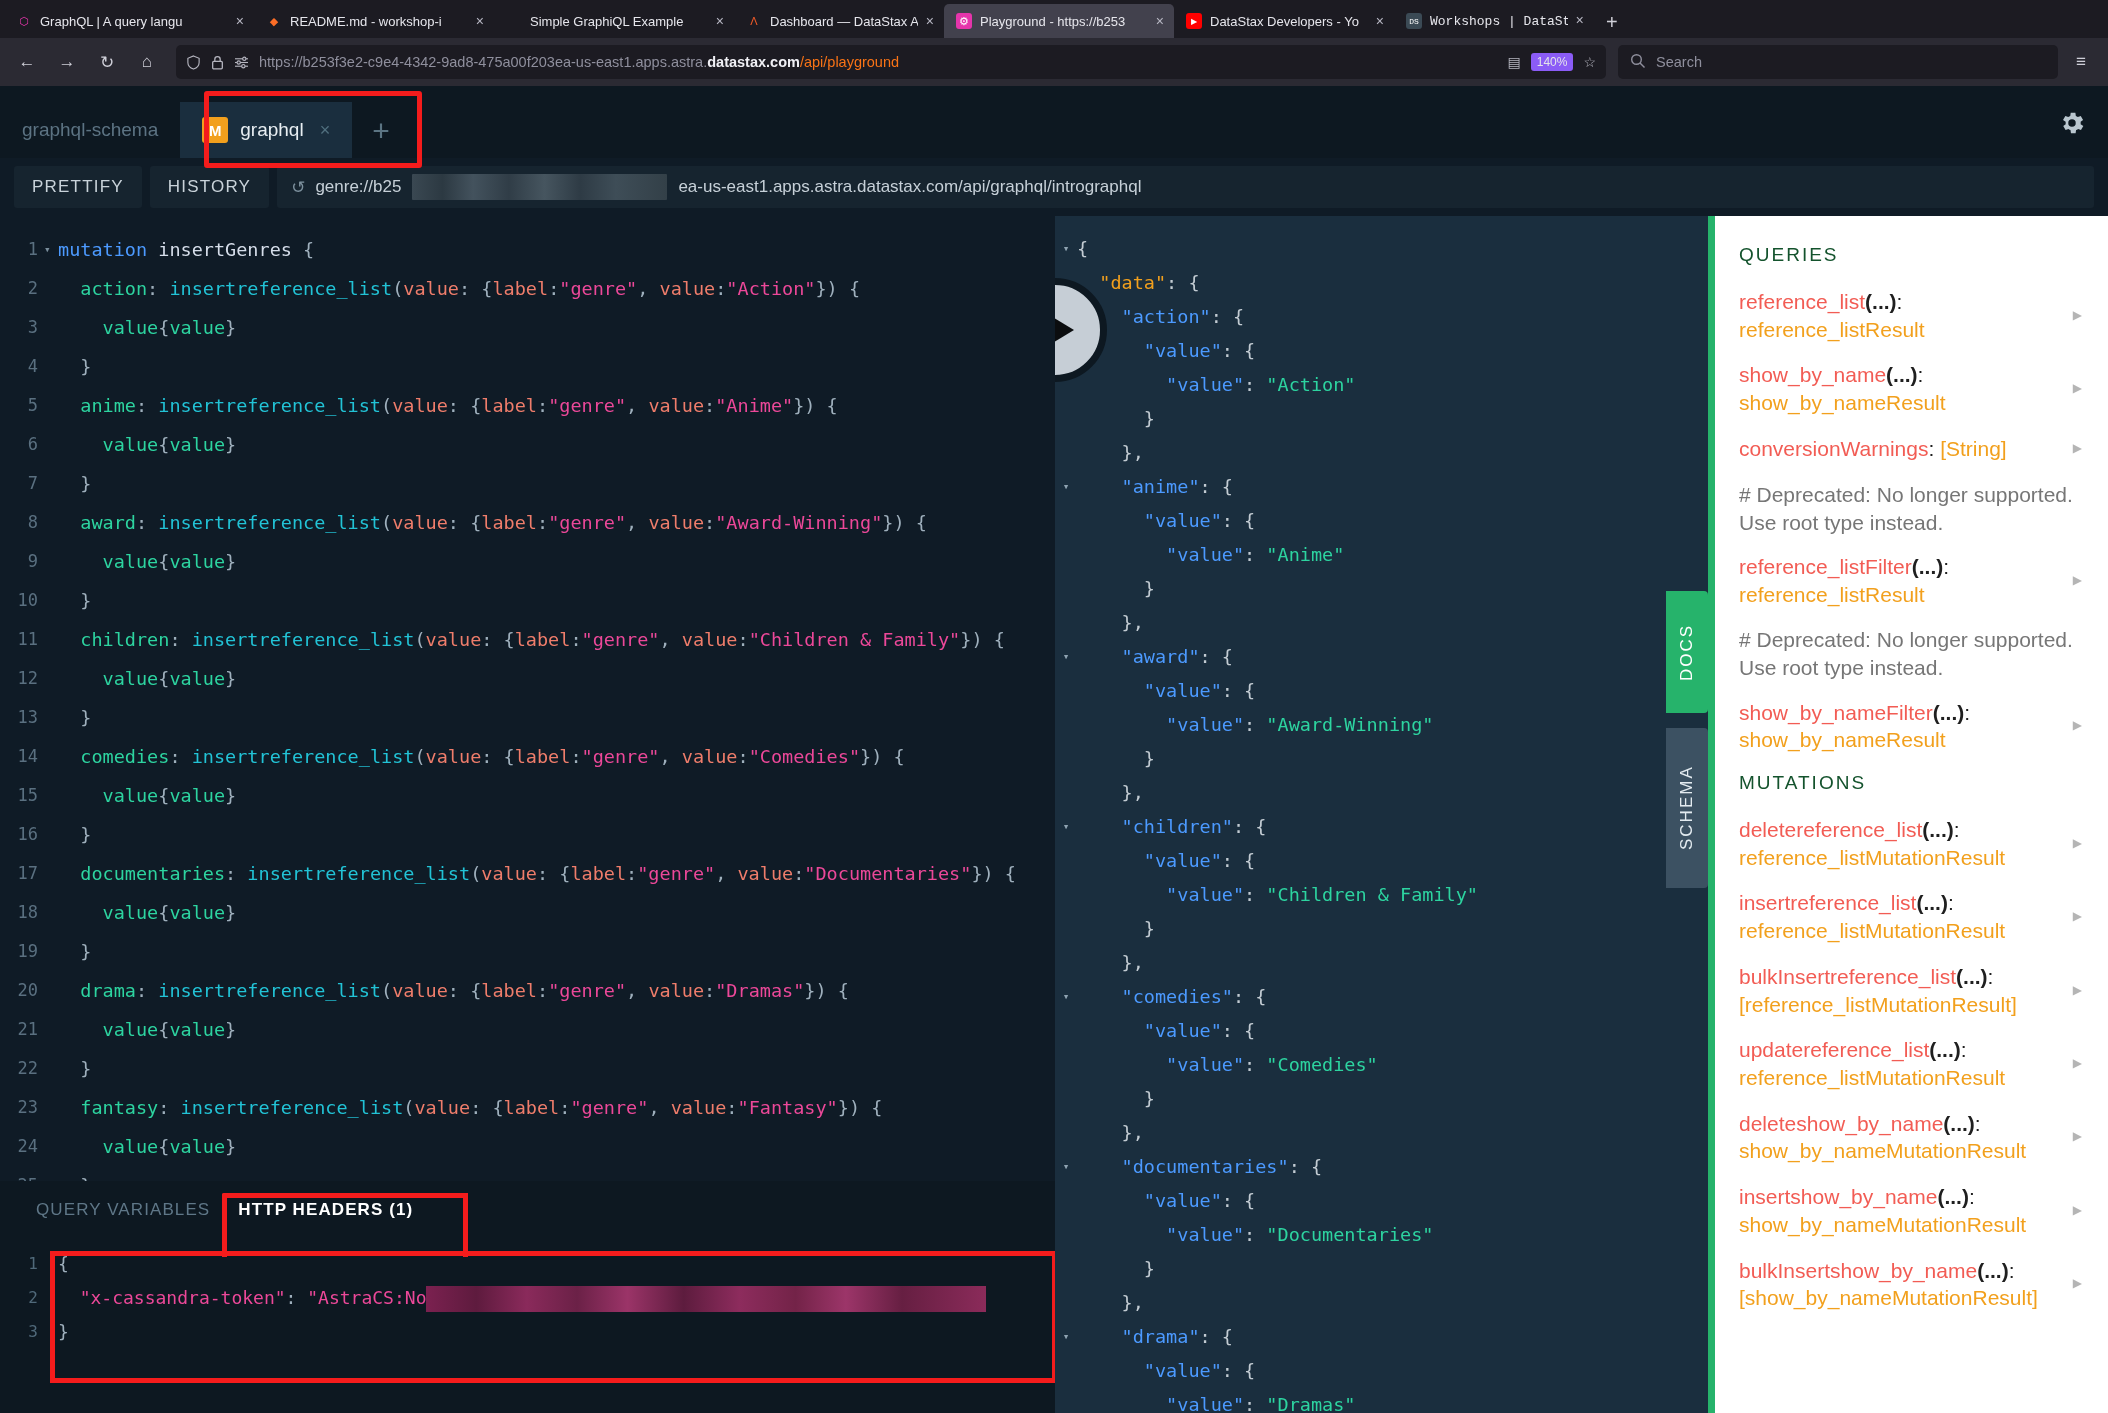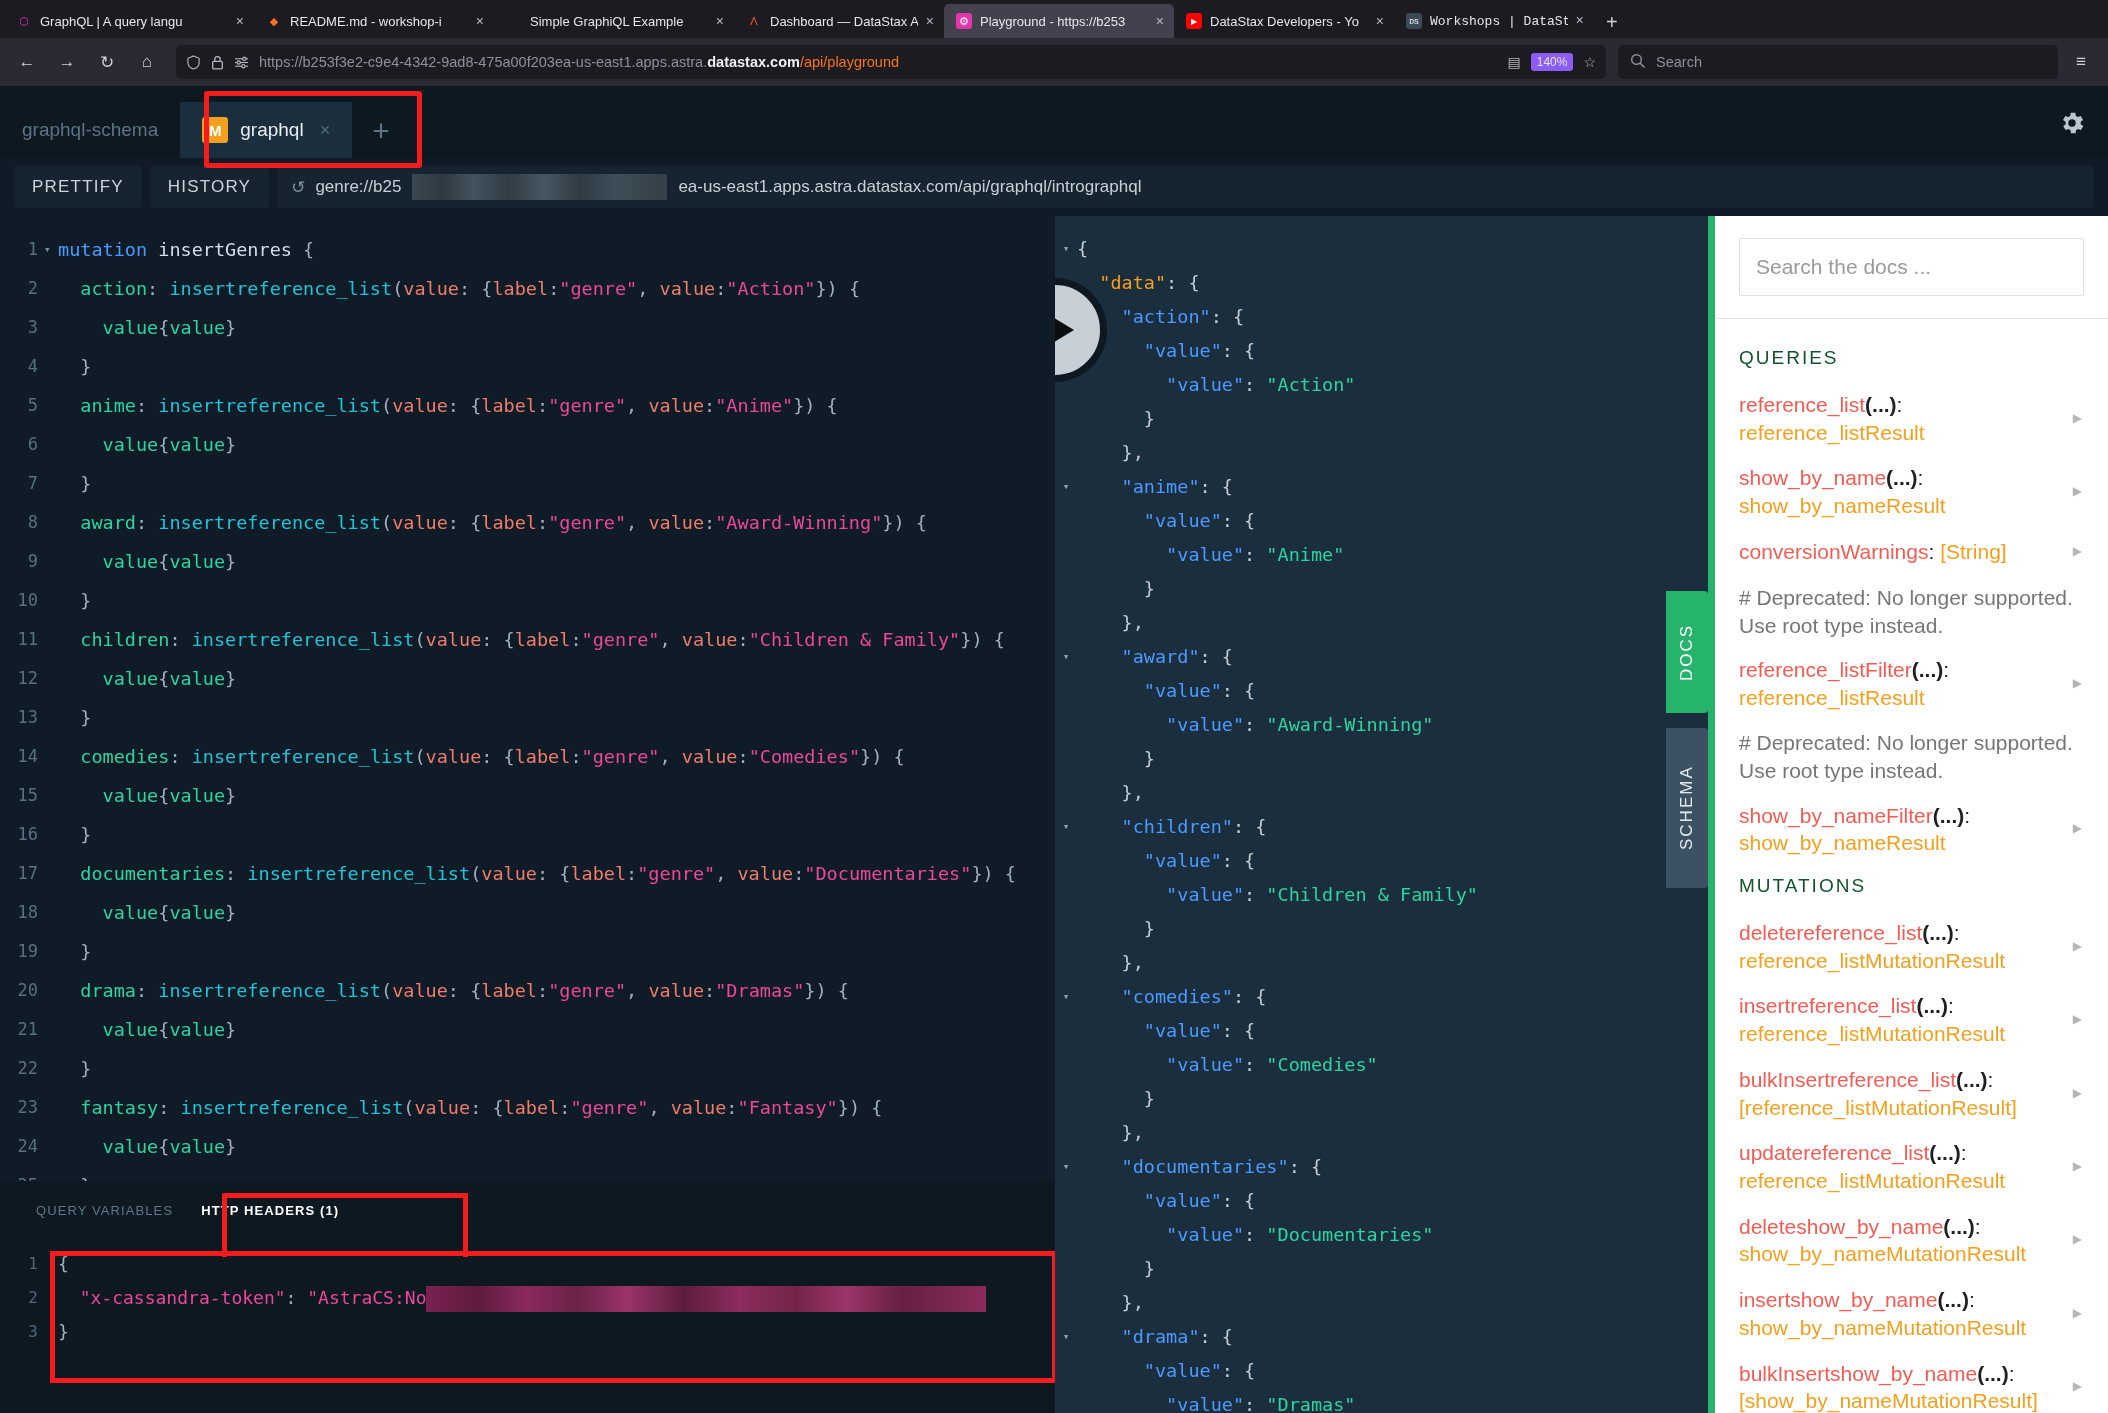--- a/index.html
+++ b/index.html
@@ -137,21 +137,21 @@
   .k-name { color: #d6deea; }
   .k-alias { color: #2dd4a0; }
   .k-field { color: #22c3d6; }
   .k-punct { color: #9fb0bd; }
   .k-arg { color: #ef7d6b; }
   .k-str { color: #ec4899; }
   .k-green { color: #2dd4a0; }
 
   #bottom-pane { height: 232px; flex: 0 0 232px; background: #0d1821; position: relative; }
   #bp-tabs { height: 58px; display: flex; align-items: center; padding-left: 26px; gap: 8px; }
-  .bp-tab { font-size: 13px; letter-spacing: 1.1px; color: #5f7788; padding: 0 10px; }
+  .bp-tab { font-size: 17px; letter-spacing: 1.1px; color: #5f7788; padding: 0 10px; }
   .bp-tab.active { color: #ffffff; font-weight: 700; }
   #bp-editor { padding: 8px 0 0 0; }
   #bp-editor .ln { color: #50697a; line-height: 34px; font-size: 16px;}
   #bp-editor .code { line-height: 34px; font-size: 18px;}
   .h-key { color: #ec4899; }
   .h-punct { color: #9fb0bd; }
   .h-val { color: #ec4899; }
   .redact2 {
     display: inline-block; height: 26px; width: 560px; vertical-align: middle;
     background: linear-gradient(90deg,#7b2150 0%,#5e1b3e 9%,#8a2a5b 18%,#6b2147 27%,
@@ -373,23 +373,20 @@
       <div id="result-code">
         <div id="response-lines" class="code"><div class="cl"><span class="arr">▾</span><span class="ctext"><span class="j-punct">{</span></span></div><div class="cl"><span class="arr">▾</span><span class="ctext"><span class="j-punct">  </span><span class="j-data">"data"</span><span class="j-punct">: {</span></span></div><div class="cl"><span class="arr">▾</span><span class="ctext"><span class="j-punct">    </span><span class="j-key">"action"</span><span class="j-punct">: {</span></span></div><div class="cl"><span class="arr"></span><span class="ctext"><span class="j-punct">      </span><span class="j-key">"value"</span><span class="j-punct">: {</span></span></div><div class="cl"><span class="arr"></span><span class="ctext"><span class="j-punct">        </span><span class="j-key">"value"</span><span class="j-punct">: </span><span class="j-str">"Action"</span></span></div><div class="cl"><span class="arr"></span><span class="ctext"><span class="j-punct">      }</span></span></div><div class="cl"><span class="arr"></span><span class="ctext"><span class="j-punct">    },</span></span></div><div class="cl"><span class="arr">▾</span><span class="ctext"><span class="j-punct">    </span><span class="j-key">"anime"</span><span class="j-punct">: {</span></span></div><div class="cl"><span class="arr"></span><span class="ctext"><span class="j-punct">      </span><span class="j-key">"value"</span><span class="j-punct">: {</span></span></div><div class="cl"><span class="arr"></span><span class="ctext"><span class="j-punct">        </span><span class="j-key">"value"</span><span class="j-punct">: </span><span class="j-str">"Anime"</span></span></div><div class="cl"><span class="arr"></span><span class="ctext"><span class="j-punct">      }</span></span></div><div class="cl"><span class="arr"></span><span class="ctext"><span class="j-punct">    },</span></span></div><div class="cl"><span class="arr">▾</span><span class="ctext"><span class="j-punct">    </span><span class="j-key">"award"</span><span class="j-punct">: {</span></span></div><div class="cl"><span class="arr"></span><span class="ctext"><span class="j-punct">      </span><span class="j-key">"value"</span><span class="j-punct">: {</span></span></div><div class="cl"><span class="arr"></span><span class="ctext"><span class="j-punct">        </span><span class="j-key">"value"</span><span class="j-punct">: </span><span class="j-str">"Award-Winning"</span></span></div><div class="cl"><span class="arr"></span><span class="ctext"><span class="j-punct">      }</span></span></div><div class="cl"><span class="arr"></span><span class="ctext"><span class="j-punct">    },</span></span></div><div class="cl"><span class="arr">▾</span><span class="ctext"><span class="j-punct">    </span><span class="j-key">"children"</span><span class="j-punct">: {</span></span></div><div class="cl"><span class="arr"></span><span class="ctext"><span class="j-punct">      </span><span class="j-key">"value"</span><span class="j-punct">: {</span></span></div><div class="cl"><span class="arr"></span><span class="ctext"><span class="j-punct">        </span><span class="j-key">"value"</span><span class="j-punct">: </span><span class="j-str">"Children &amp; Family"</span></span></div><div class="cl"><span class="arr"></span><span class="ctext"><span class="j-punct">      }</span></span></div><div class="cl"><span class="arr"></span><span class="ctext"><span class="j-punct">    },</span></span></div><div class="cl"><span class="arr">▾</span><span class="ctext"><span class="j-punct">    </span><span class="j-key">"comedies"</span><span class="j-punct">: {</span></span></div><div class="cl"><span class="arr"></span><span class="ctext"><span class="j-punct">      </span><span class="j-key">"value"</span><span class="j-punct">: {</span></span></div><div class="cl"><span class="arr"></span><span class="ctext"><span class="j-punct">        </span><span class="j-key">"value"</span><span class="j-punct">: </span><span class="j-str">"Comedies"</span></span></div><div class="cl"><span class="arr"></span><span class="ctext"><span class="j-punct">      }</span></span></div><div class="cl"><span class="arr"></span><span class="ctext"><span class="j-punct">    },</span></span></div><div class="cl"><span class="arr">▾</span><span class="ctext"><span class="j-punct">    </span><span class="j-key">"documentaries"</span><span class="j-punct">: {</span></span></div><div class="cl"><span class="arr"></span><span class="ctext"><span class="j-punct">      </span><span class="j-key">"value"</span><span class="j-punct">: {</span></span></div><div class="cl"><span class="arr"></span><span class="ctext"><span class="j-punct">        </span><span class="j-key">"value"</span><span class="j-punct">: </span><span class="j-str">"Documentaries"</span></span></div><div class="cl"><span class="arr"></span><span class="ctext"><span class="j-punct">      }</span></span></div><div class="cl"><span class="arr"></span><span class="ctext"><span class="j-punct">    },</span></span></div><div class="cl"><span class="arr">▾</span><span class="ctext"><span class="j-punct">    </span><span class="j-key">"drama"</span><span class="j-punct">: {</span></span></div><div class="cl"><span class="arr"></span><span class="ctext"><span class="j-punct">      </span><span class="j-key">"value"</span><span class="j-punct">: {</span></span></div><div class="cl"><span class="arr"></span><span class="ctext"><span class="j-punct">        </span><span class="j-key">"value"</span><span class="j-punct">: </span><span class="j-str">"Dramas"</span></span></div></div>
       </div>
       <div id="side-tabs">
         <div class="side-tab" id="side-docs">DOCS</div>
         <div class="side-tab" id="side-schema">SCHEMA</div>
       </div>
     </div>
 
     <div id="docs-panel">
-      <div id="docs-search-wrap">
-        <input id="docs-search" type="text" placeholder="Search the docs ..." style="">
-      </div>
       <div id="docs-list">
           <div class="docs-heading">QUERIES</div>
           <div class="docs-entry"><span class="d-field">reference_list</span><span class="d-paren">(...)</span><span class="d-colon">: </span><span class="d-type">reference_listResult</span><span class="caret">▶</span></div>
           <div class="docs-entry"><span class="d-field">show_by_name</span><span class="d-paren">(...)</span><span class="d-colon">: </span><span class="d-type">show_by_nameResult</span><span class="caret">▶</span></div>
           <div class="docs-entry"><span class="d-field">conversionWarnings</span><span class="d-paren"></span><span class="d-colon">: </span><span class="d-type">[String]</span><span class="caret">▶</span></div>
           <div class="docs-comment"># Deprecated: No longer supported. Use root type instead.</div>
           <div class="docs-entry"><span class="d-field">reference_listFilter</span><span class="d-paren">(...)</span><span class="d-colon">: </span><span class="d-type">reference_listResult</span><span class="caret">▶</span></div>
           <div class="docs-comment"># Deprecated: No longer supported. Use root type instead.</div>
           <div class="docs-entry"><span class="d-field">show_by_nameFilter</span><span class="d-paren">(...)</span><span class="d-colon">: </span><span class="d-type">show_by_nameResult</span><span class="caret">▶</span></div>
           <div class="docs-heading">MUTATIONS</div>

